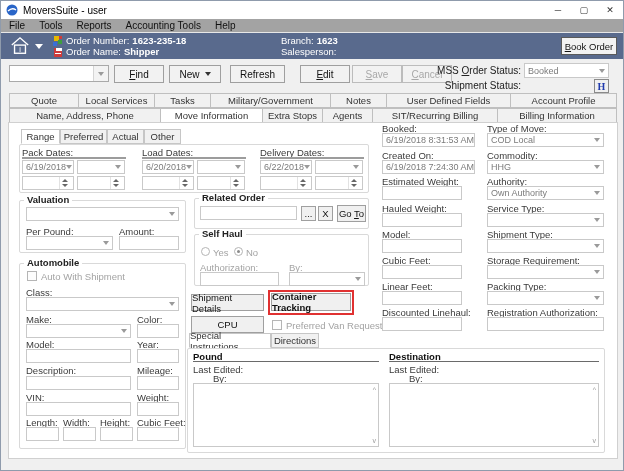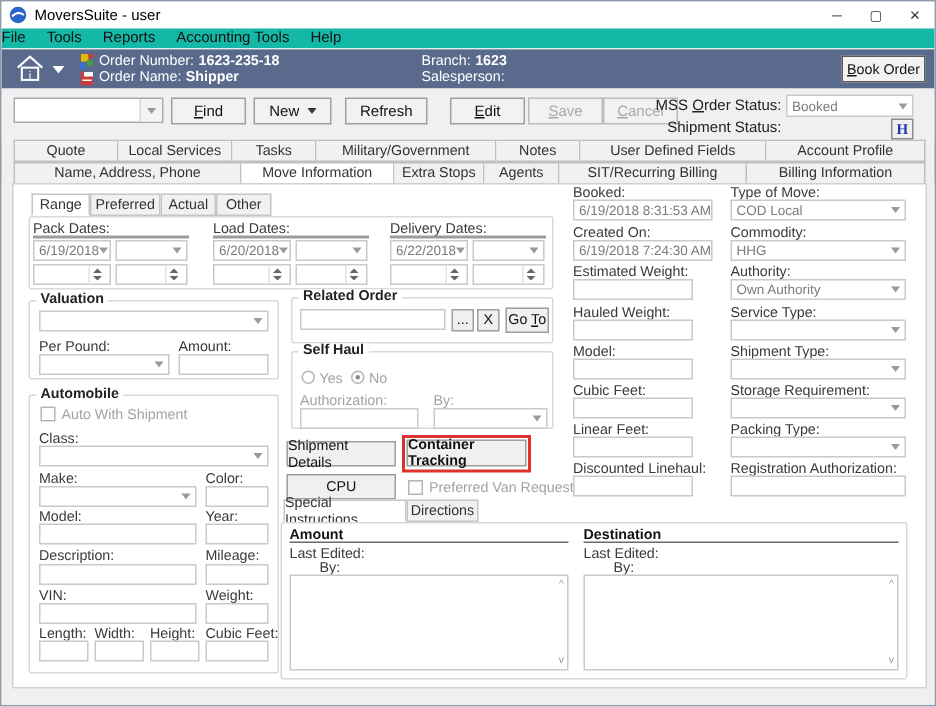--- a/index.html
+++ b/index.html
@@ -5,21 +5,21 @@
   * { margin:0; padding:0; box-sizing:border-box; font-family:"Liberation Sans", sans-serif; }
   html,body { background:#cfd4da; }
   .window { position:relative; width:624px; height:471px; background:#f0f0f0; border:1px solid #8f9bac; overflow:hidden; }
 
   
   .titlebar { height:18px; background:#ffffff; display:flex; align-items:center; padding-left:5px; }
   .titlebar .title { font-size:10px; color:#000; margin-left:5px; flex:1; }
   .wbtn { width:26px; height:18px; display:flex; align-items:center; justify-content:center; font-size:9px; color:#333; }
 
   
-  .menubar { height:14px; background:#14b8a6; display:flex; align-items:center; gap:14px; padding-left:0; border-bottom:1px solid #e8e8e8; }
+  .menubar { height:14px; background:#a3a3a3; display:flex; align-items:center; gap:14px; padding-left:8px; border-bottom:1px solid #e8e8e8; }
   .menubar span { font-size:10px; color:#111; }
 
   
   .hdr { height:26px; background:#596a8d; position:relative; color:#fff; }
   .homebtn { position:absolute; left:7px; top:3px; width:38px; height:20px; display:flex; align-items:center; gap:3px; }
   .caret { width:0; height:0; border-left:4px solid transparent; border-right:4px solid transparent; border-top:5px solid #fff; }
   .hline { position:absolute; font-size:9.5px; line-height:10px; display:flex; align-items:center; gap:3px; white-space:nowrap; }
   .hline b { font-weight:bold; }
   .bookbtn { position:absolute; right:6px; top:4px; width:56px; height:18px; background:#f2f2f2; border:1px solid #5a5a5a; color:#111; font-size:9.5px; display:flex; align-items:center; justify-content:center; }
 
@@ -331,21 +331,21 @@
     <div class="redbox" style="left:267px; top:168px; width:86px; height:25px;"></div>
     <div class="btn" style="left:270px; top:171px; width:80px; height:18px; font-weight:bold;">Container Tracking</div>
     <div class="btn" style="left:190px; top:194px; width:73px; height:17px;">CPU</div>
     <span class="cb" style="left:271px; top:198px;"></span>
     <div class="lb dis" style="left:285px; top:199px;">Preferred Van Requested</div>
 
     <div class="stab active" style="left:188px; top:211px; width:82px;">Special Instructions</div>
     <div class="stab" style="left:270px; top:211px; width:48px;">Directions</div>
     <div class="g" style="left:186px; top:226px; width:418px; height:105px;"></div>
 
-    <div class="lb b" style="left:192px; top:230px;">Amount</div>
+    <div class="lb b" style="left:192px; top:230px;">Pound</div>
     <div class="rule" style="left:192px; top:239px; width:186px; background:#6a6a6a; height:1px;"></div>
     <div class="lb" style="left:192px; top:243px;">Last Edited:</div>
     <div class="lb" style="left:212px; top:252px;">By:</div>
     <div class="ta" style="left:192px; top:261px; width:186px; height:64px;">
       <span class="sa" style="right:2px; top:2px;">^</span>
       <span class="sa" style="right:2px; bottom:2px;">v</span>
     </div>
 
     <div class="lb b" style="left:388px; top:230px;">Destination</div>
     <div class="rule" style="left:388px; top:239px; width:210px; background:#6a6a6a; height:1px;"></div>

